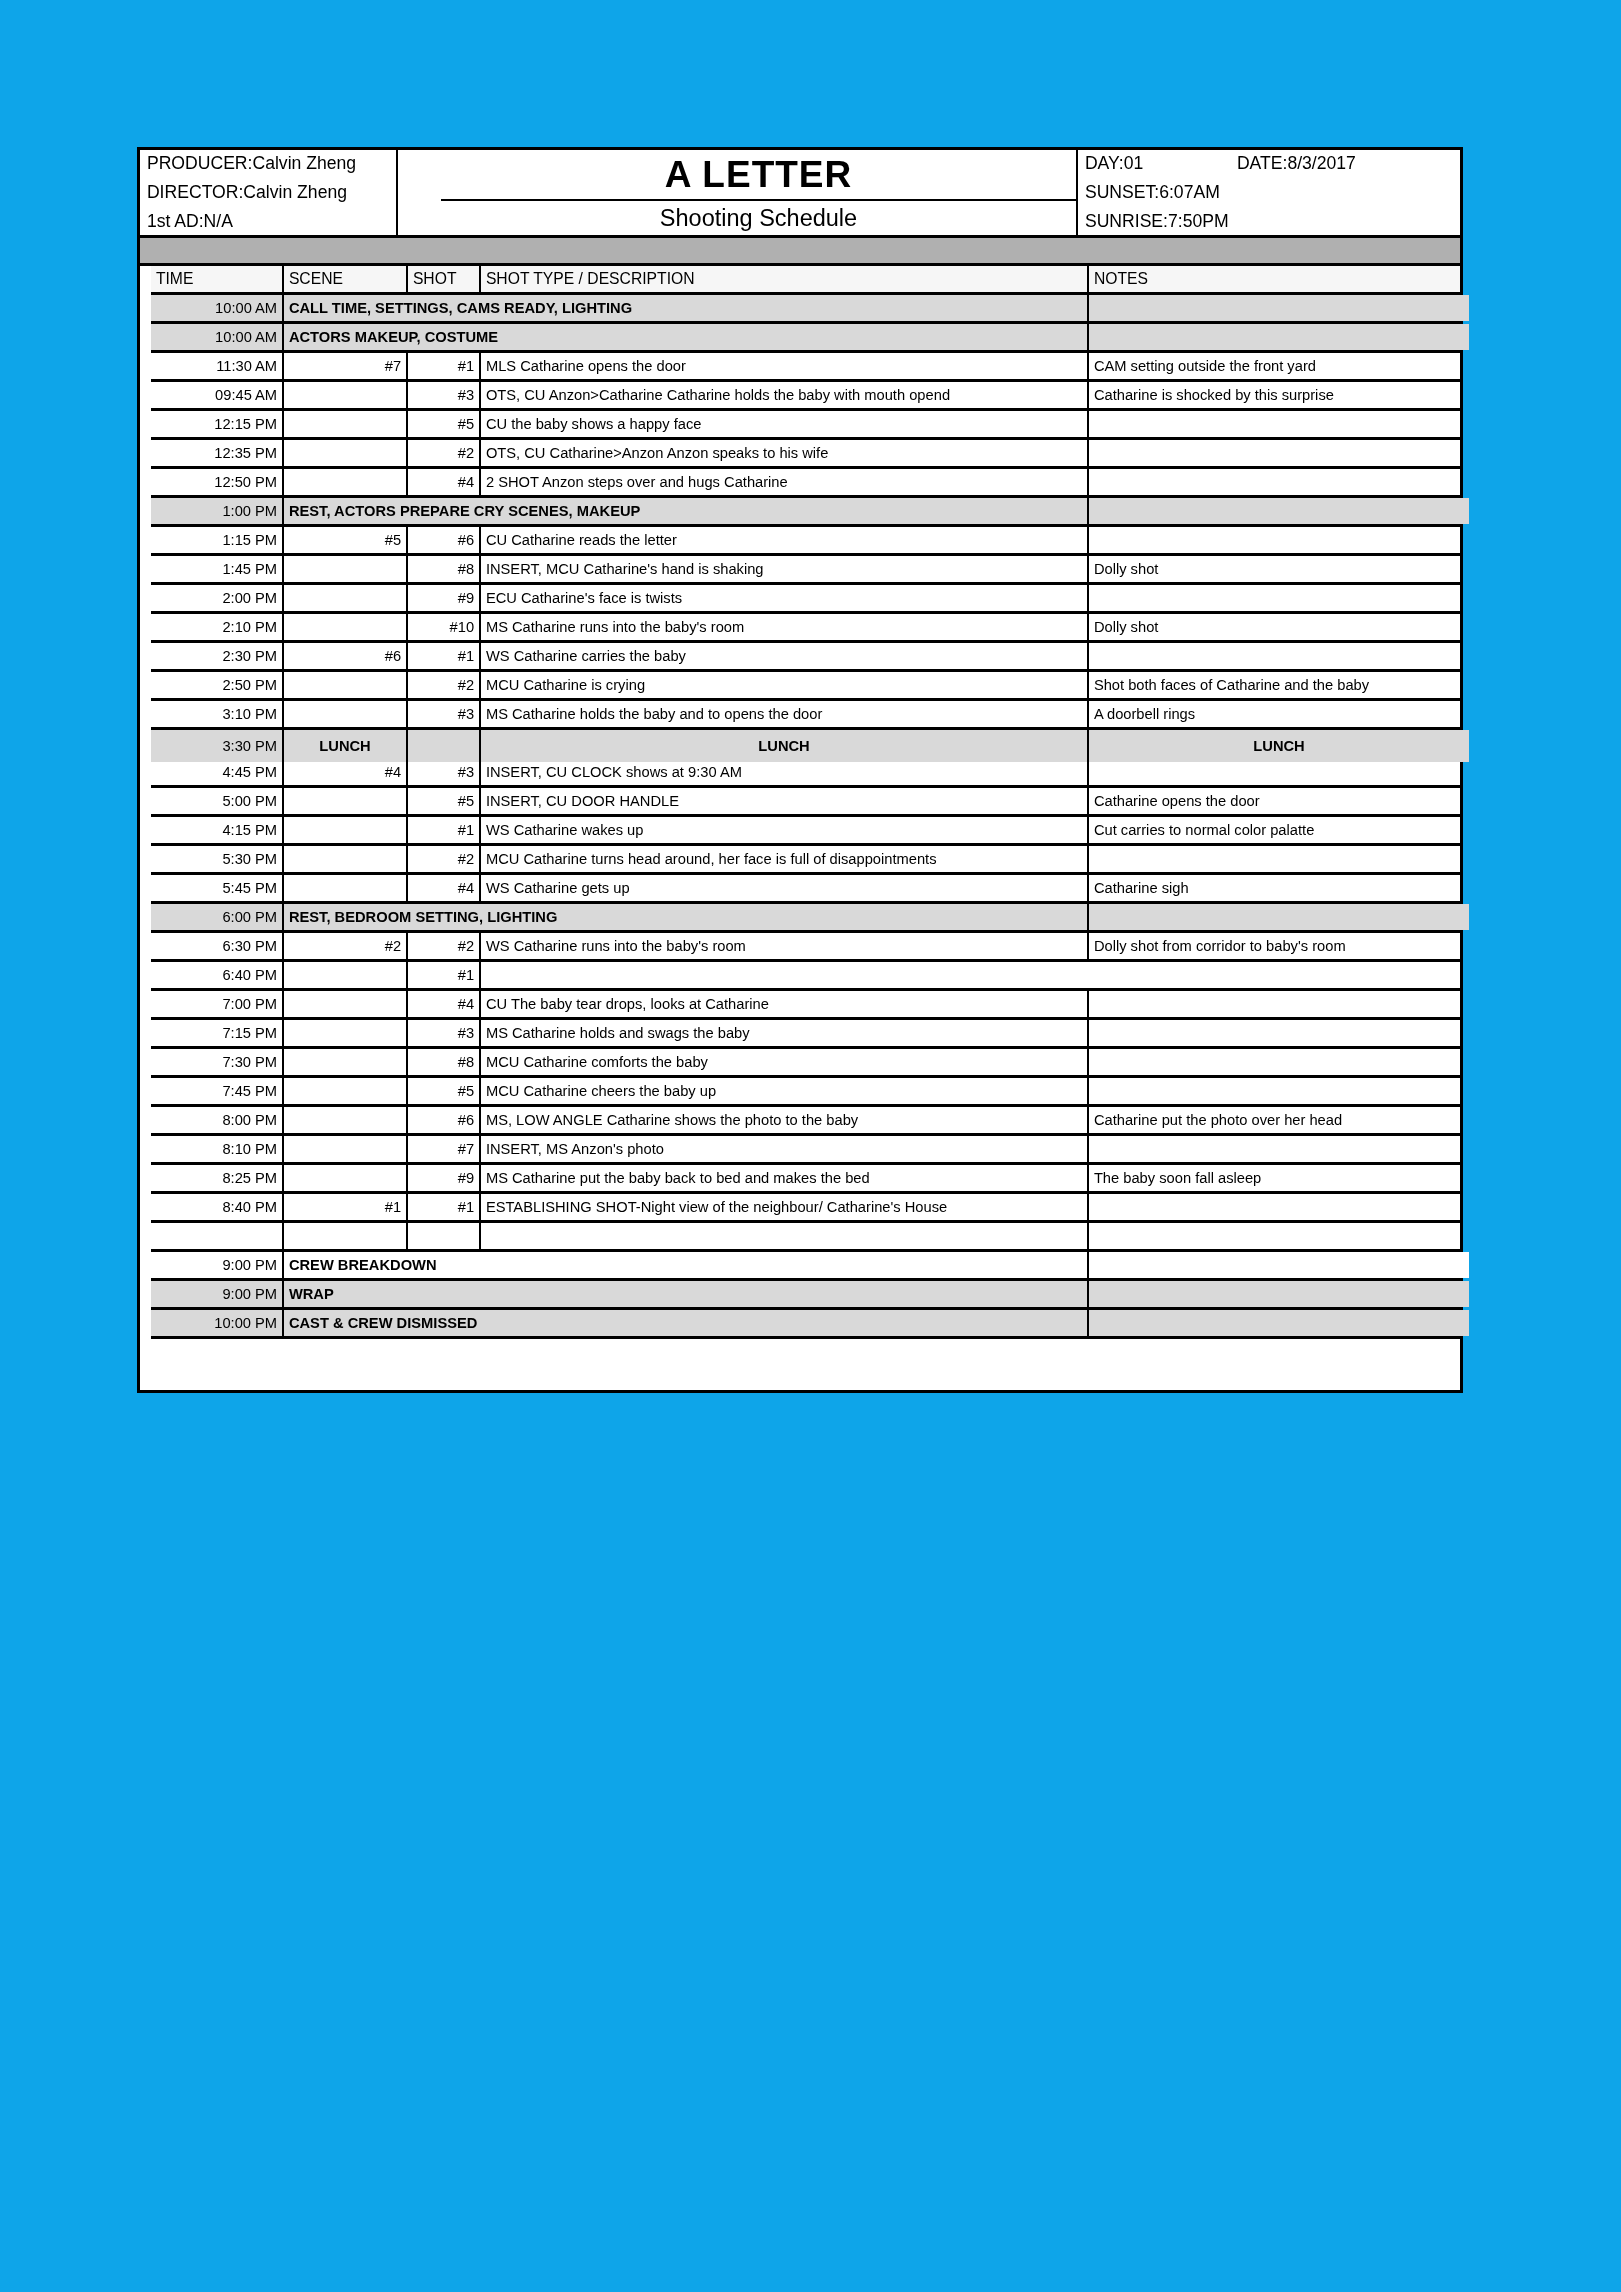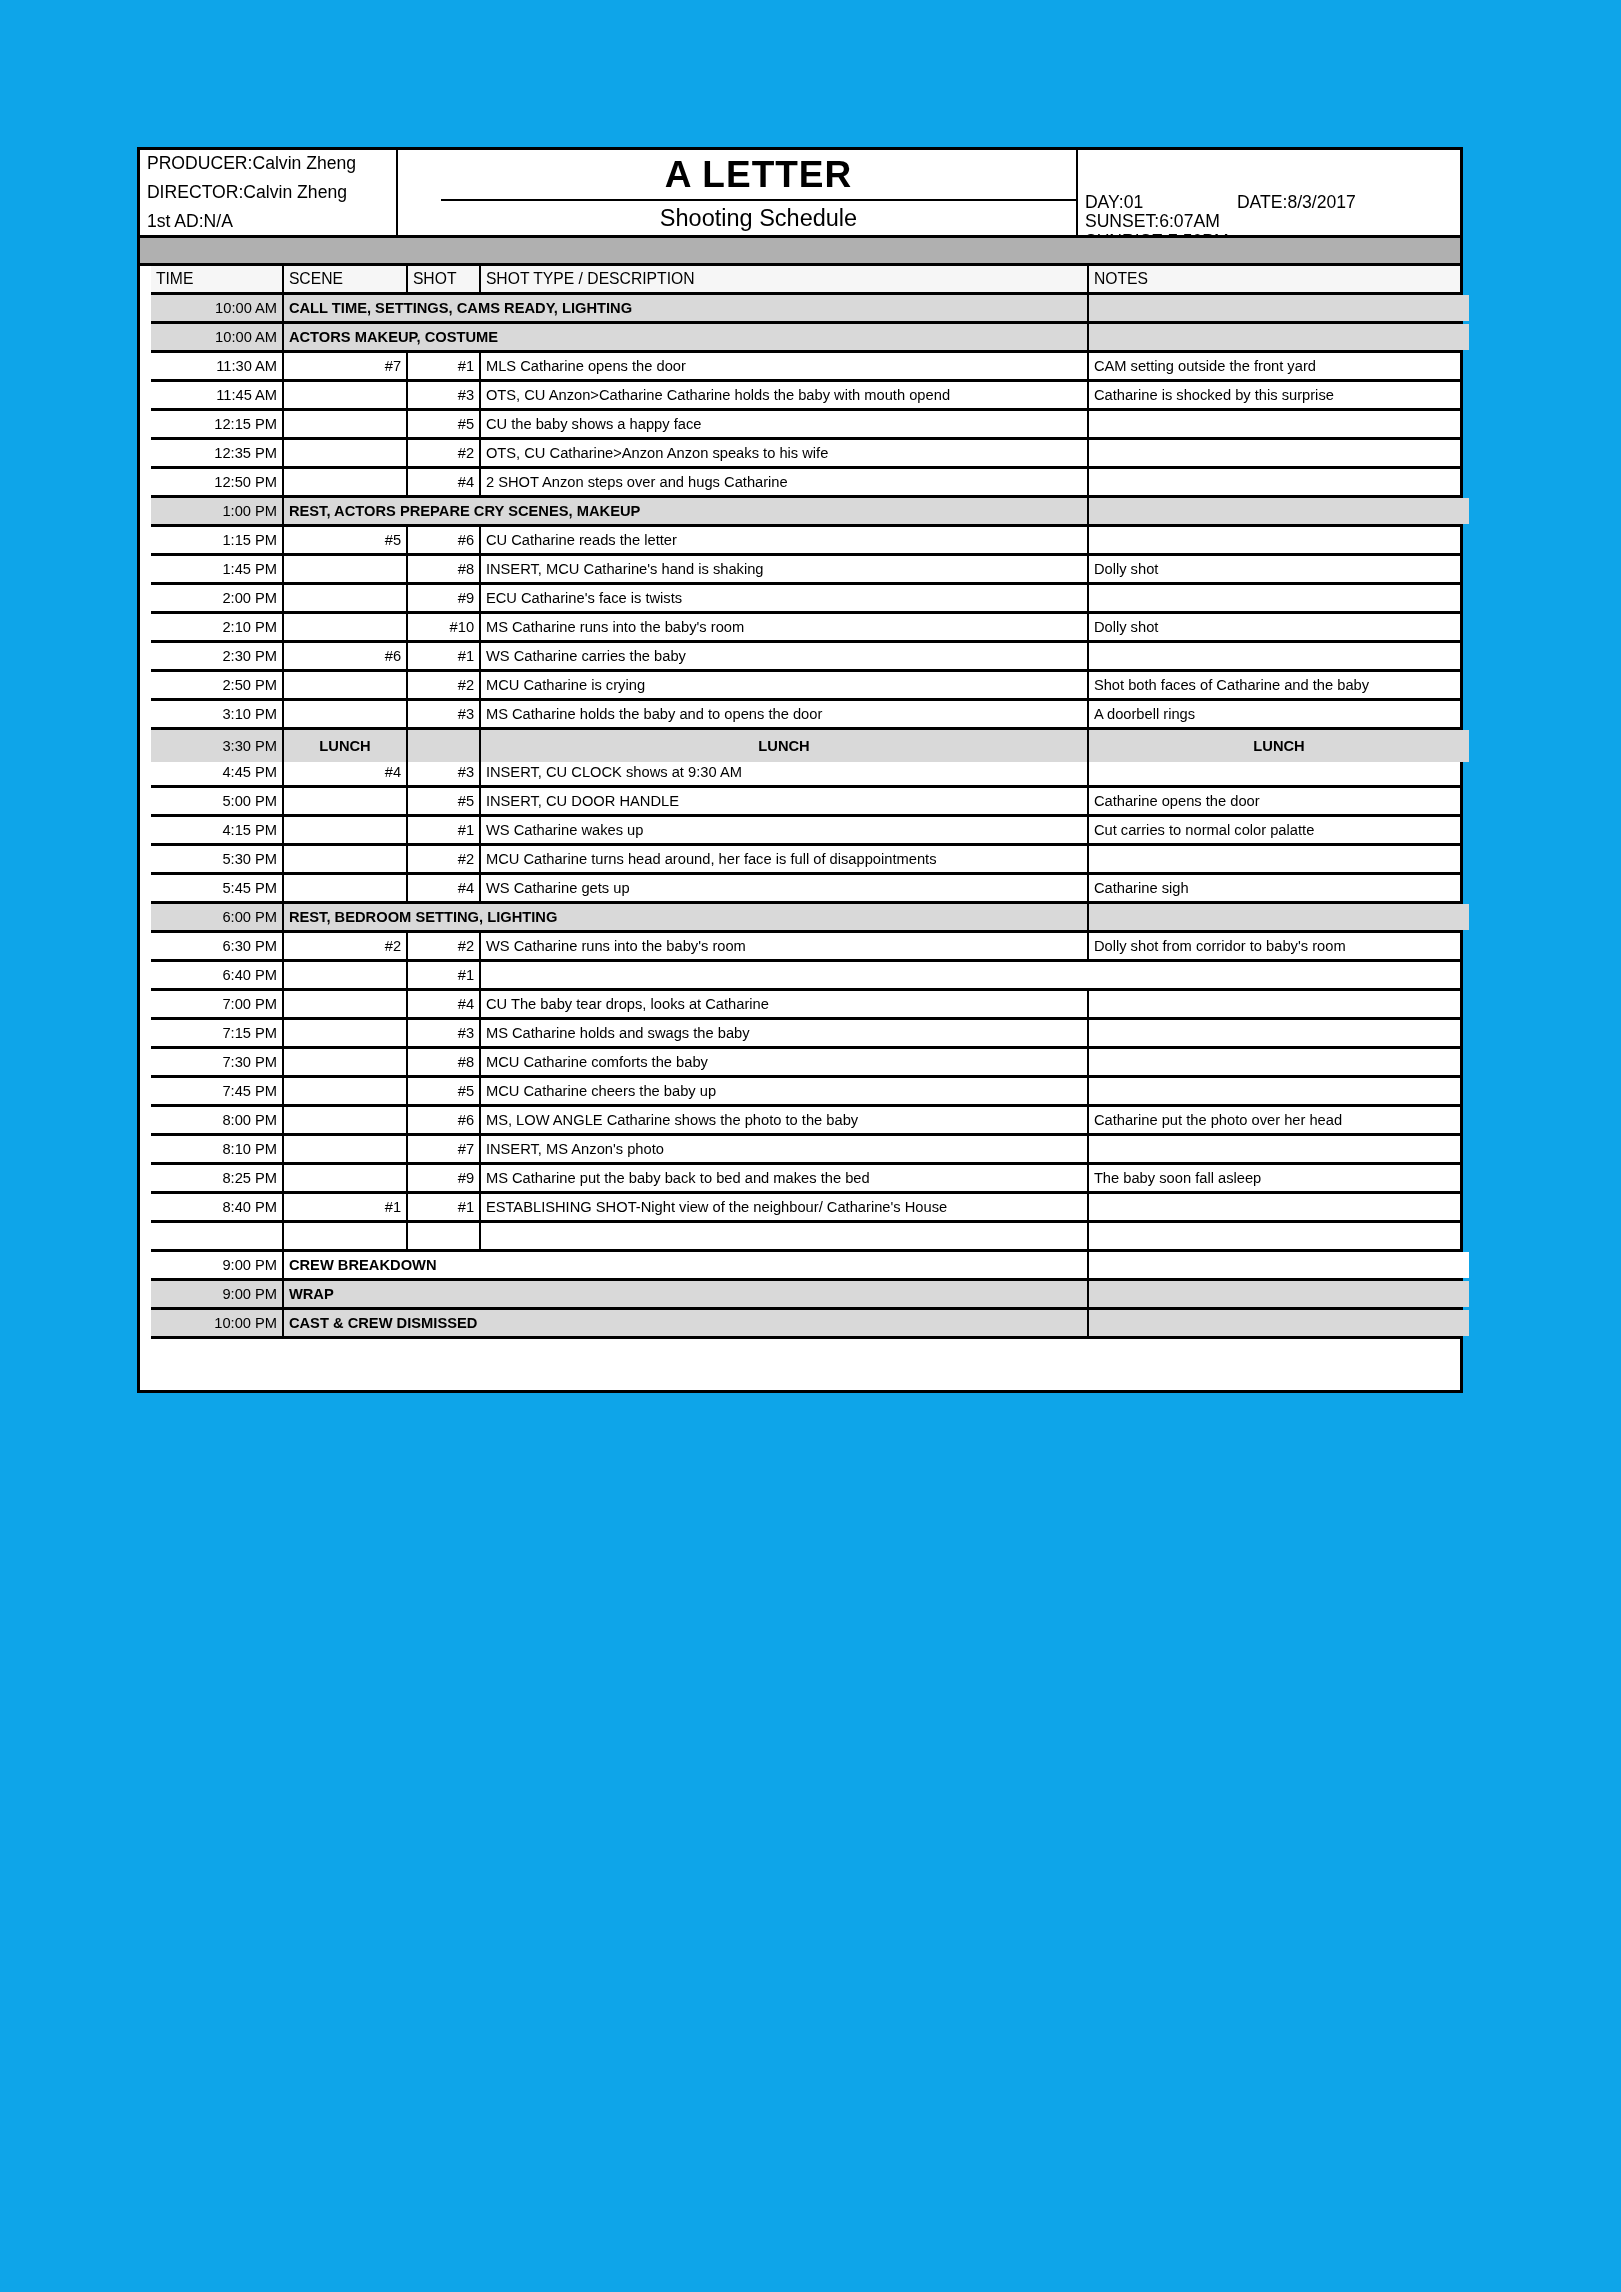--- a/index.html
+++ b/index.html
@@ -14,21 +14,21 @@
   .header-box {
     display:grid; grid-template-columns:258px 680px 380px;
     height:91px; border:3.9px solid #000; background:#fff;
   }
   .hcell { border-right:2.9px solid #000; overflow:hidden;padding-left:43px; }
   .hcell:last-child { border-right:none; }
   .info-col {
     display:flex; flex-direction:column; justify-content:space-between;
     padding:3.9px 2px 3.9px 6.9px; font-size:17.6px; line-height:1.1; white-space:nowrap;
   }
-  .day-row { display:flex;margin-top:39px; }
+  .day-row { display:flex; }
   .day-span { display:inline-block; width:152px; }
   .title-cell { display:flex; flex-direction:column; }
   .title-main {
     height:51px; border-bottom:2.9px solid #000;
     display:flex; align-items:center; justify-content:center;
     font-weight:bold; font-size:37px; letter-spacing:1px;
   }
   .title-sub { flex:1; display:flex; align-items:center; justify-content:center; font-size:23.5px; }
 
   
@@ -107,21 +107,21 @@
             <div class="cell c-notes"></div>
           </div>
           <div class="trow shot">
             <div class="cell c-time">11:30 AM</div>
             <div class="cell c-scene">#7</div>
             <div class="cell c-shot">#1</div>
             <div class="cell c-desc">MLS Catharine opens the door</div>
             <div class="cell c-notes">CAM setting outside the front yard</div>
           </div>
           <div class="trow shot">
-            <div class="cell c-time">11:45 AM</div>
+            <div class="cell c-time">09:45 AM</div>
             <div class="cell c-scene"></div>
             <div class="cell c-shot">#3</div>
             <div class="cell c-desc">OTS, CU Anzon&gt;Catharine Catharine holds the baby with mouth opend</div>
             <div class="cell c-notes">Catharine is shocked by this surprise</div>
           </div>
           <div class="trow shot">
             <div class="cell c-time">12:15 PM</div>
             <div class="cell c-scene"></div>
             <div class="cell c-shot">#5</div>
             <div class="cell c-desc">CU the baby shows a happy face</div>

